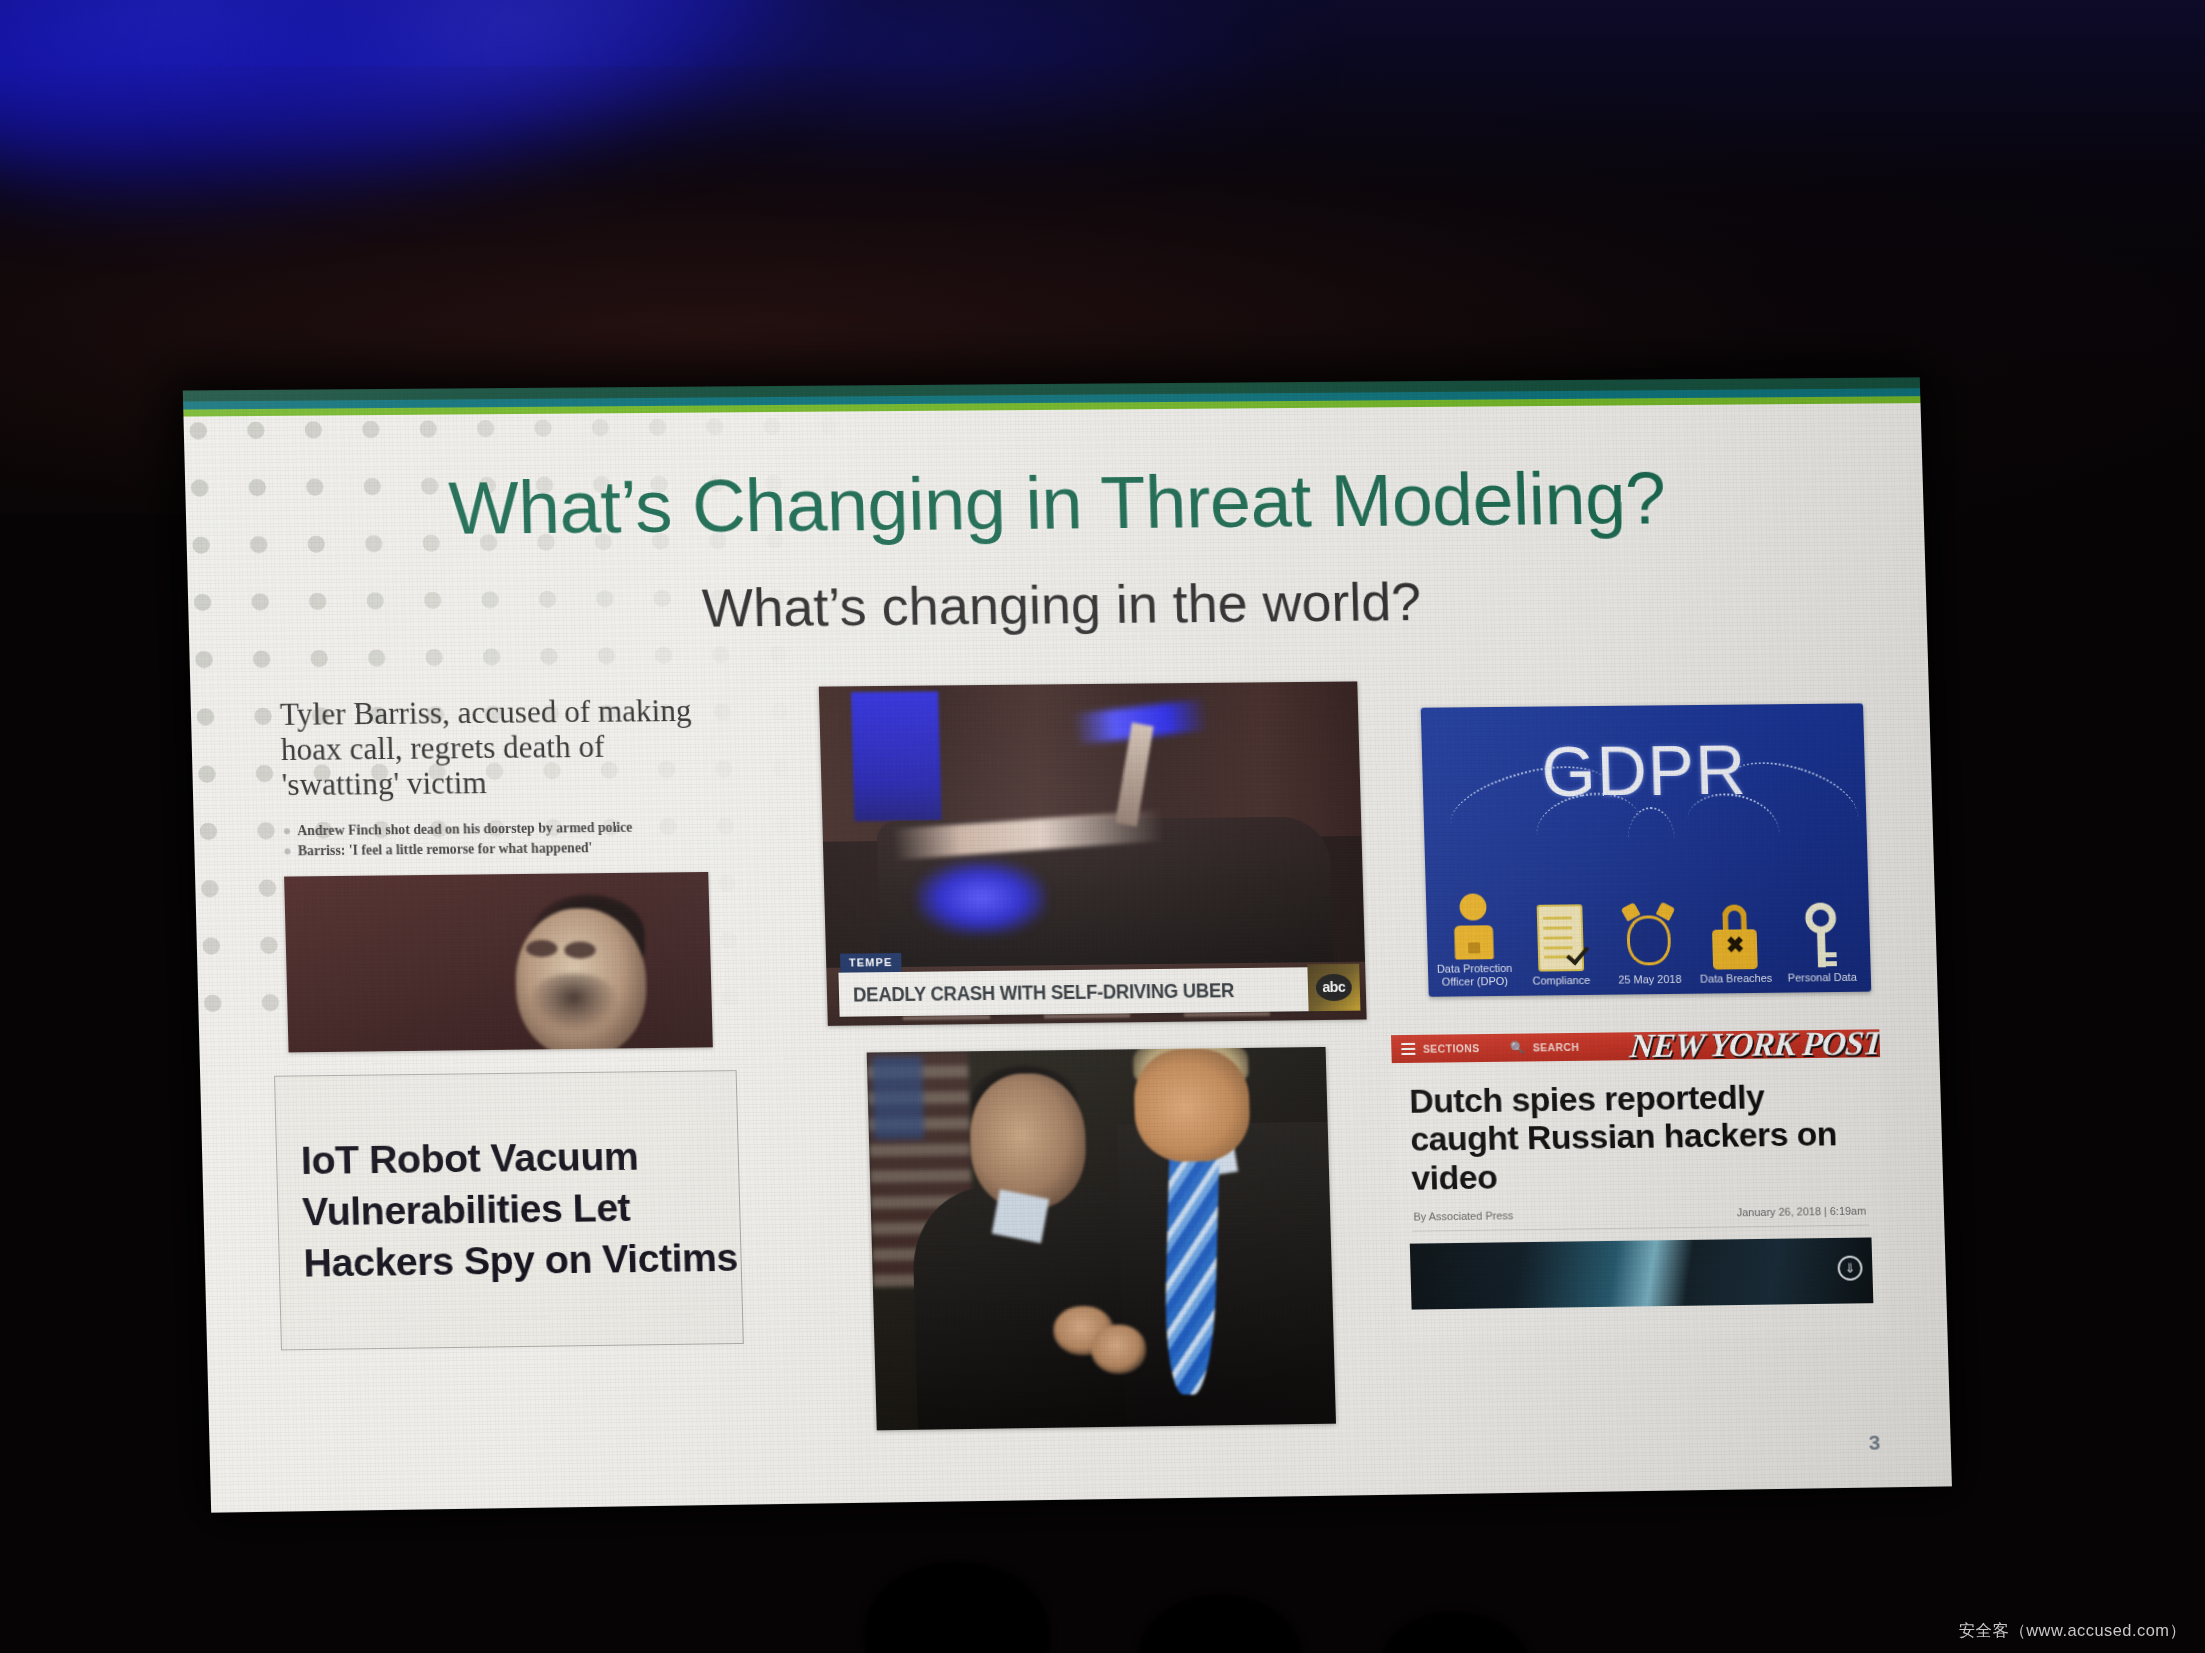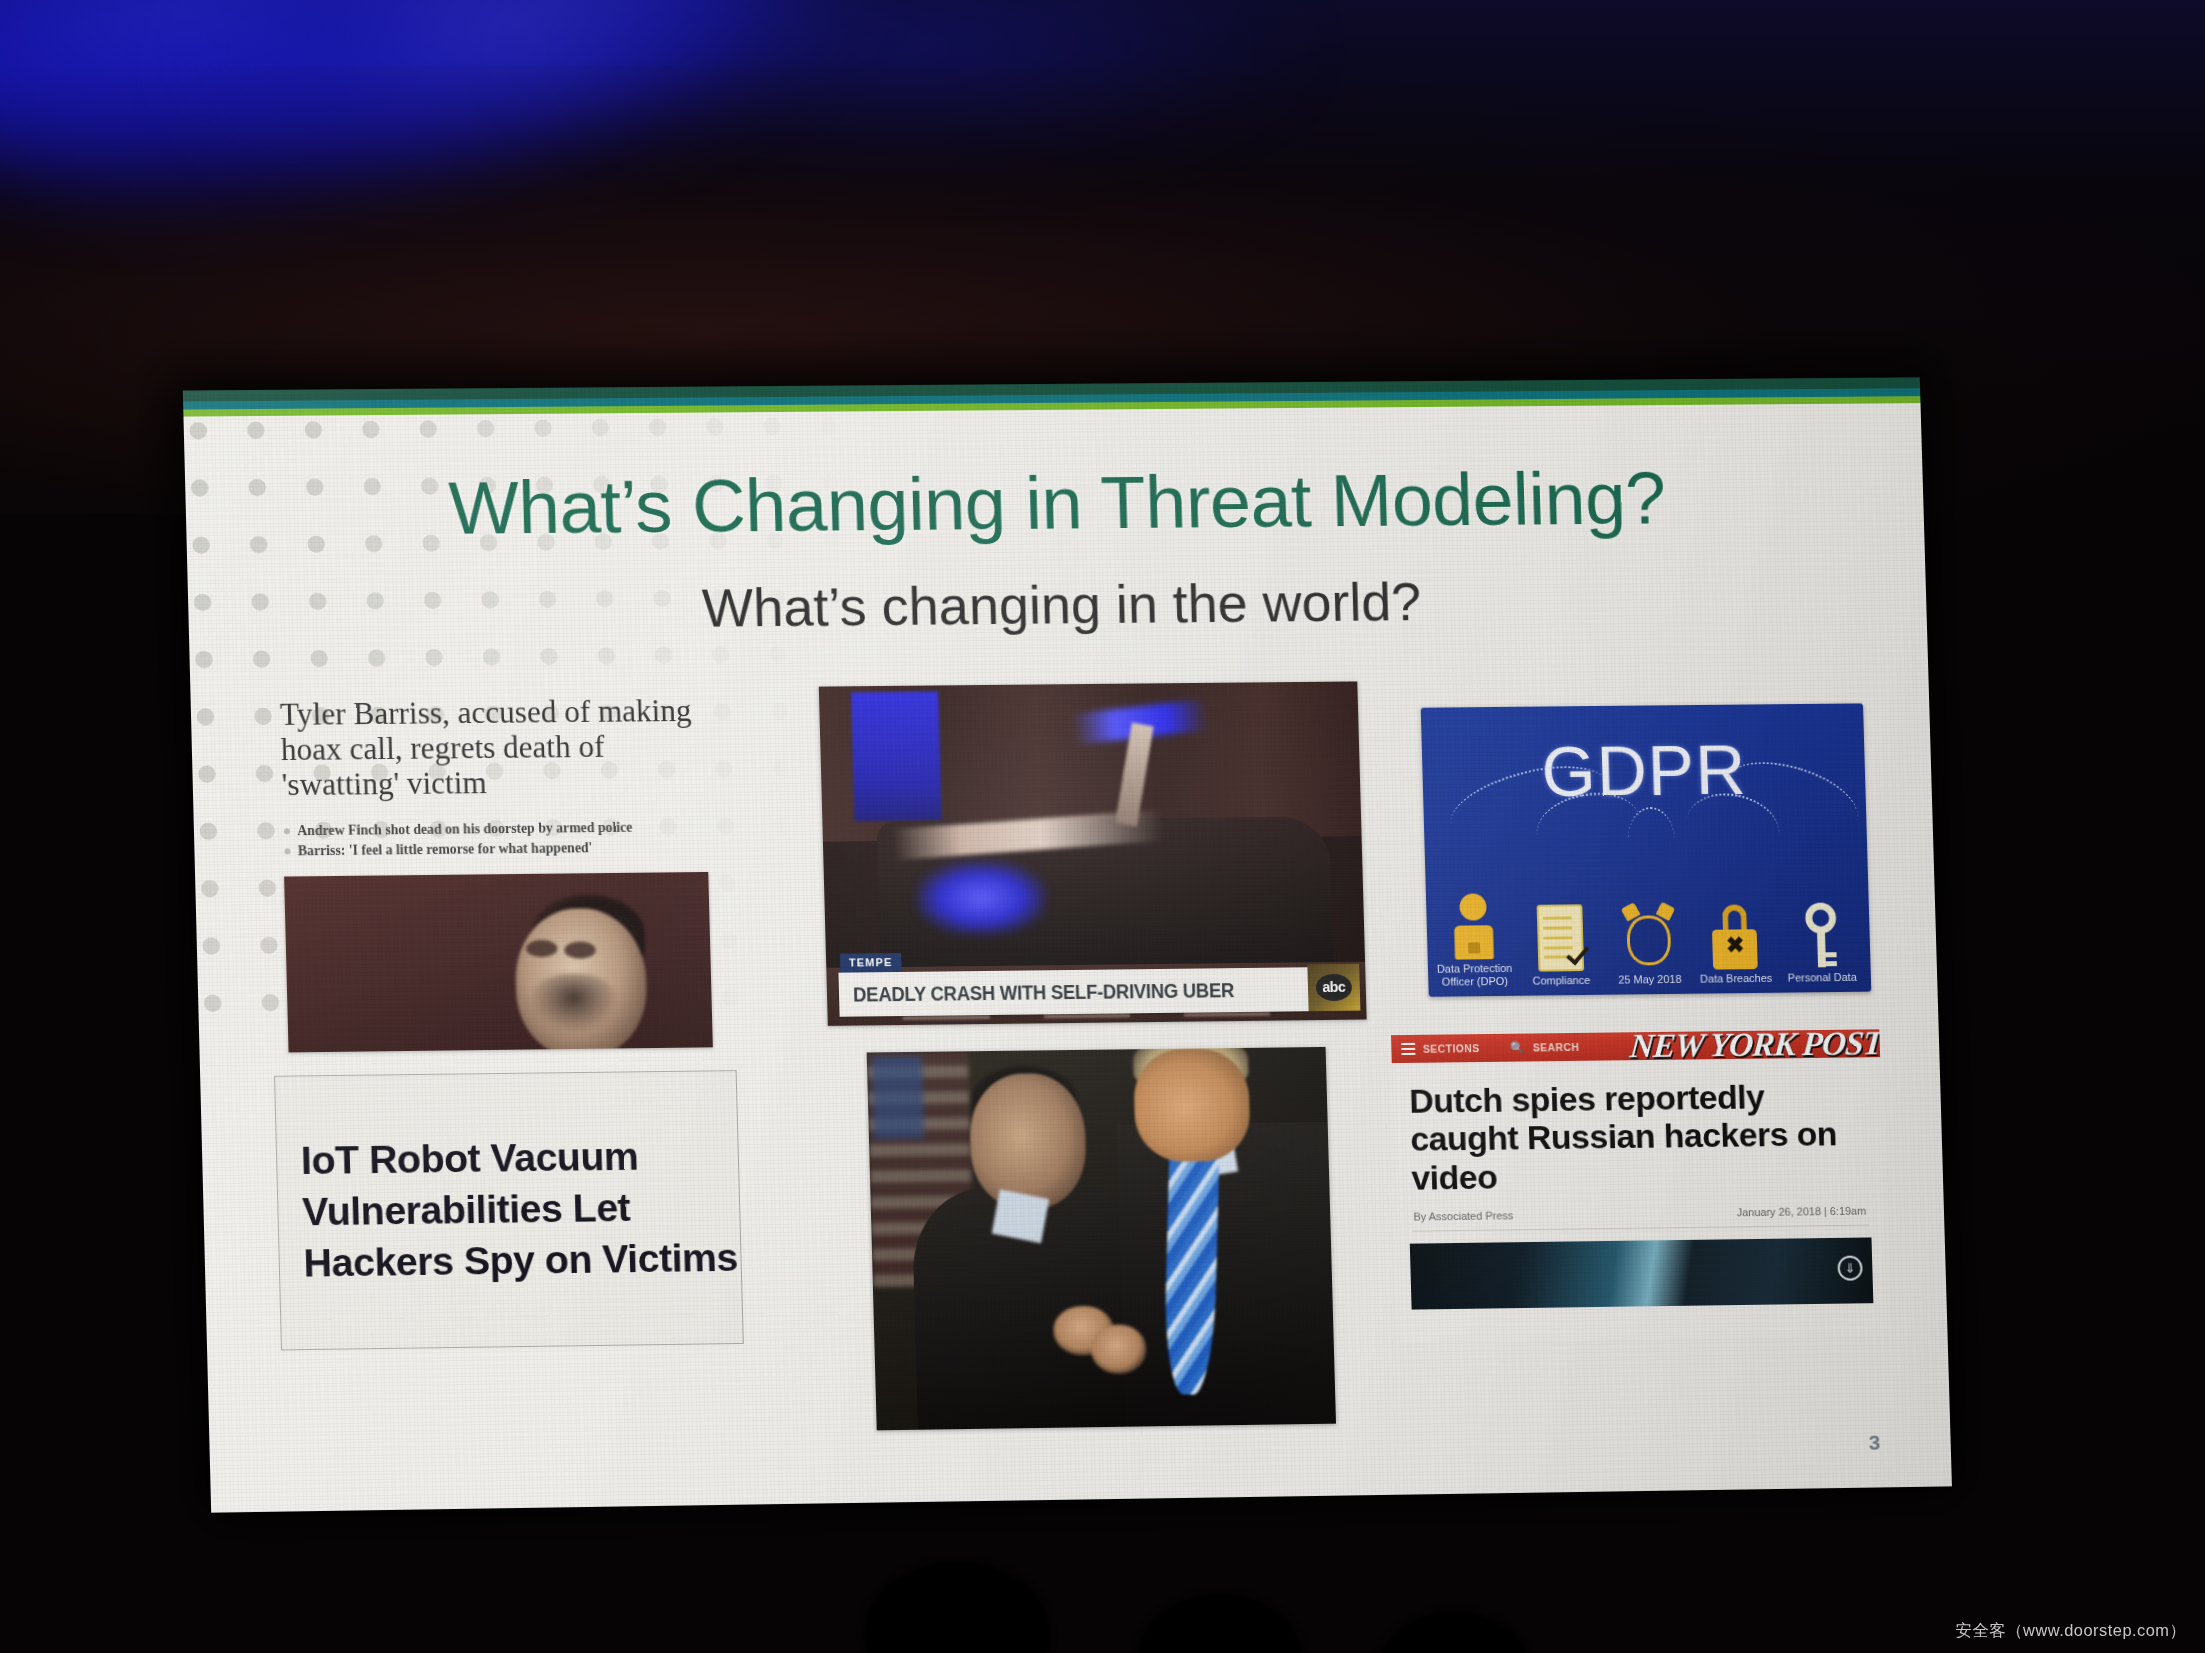--- a/index.html
+++ b/index.html
@@ -812,15 +812,15 @@
 
       <div id="slide-shade"></div>
       <div id="slide-grain"></div>
     </div>
   </div>
 
   <div class="head" style="left:864px; bottom:-49px; width:186px; height:142px;"></div>
   <div class="head" style="left:1138px; bottom:-66px; width:164px; height:126px;"></div>
   <div class="head" style="left:1378px; bottom:-77px; width:153px; height:120px;"></div>
 
-  <div id="watermark">安全客（www.doorstep.com）</div>
+  <div id="watermark">安全客（www.accused.com）</div>
 </div>
 
 
 </body></html>

